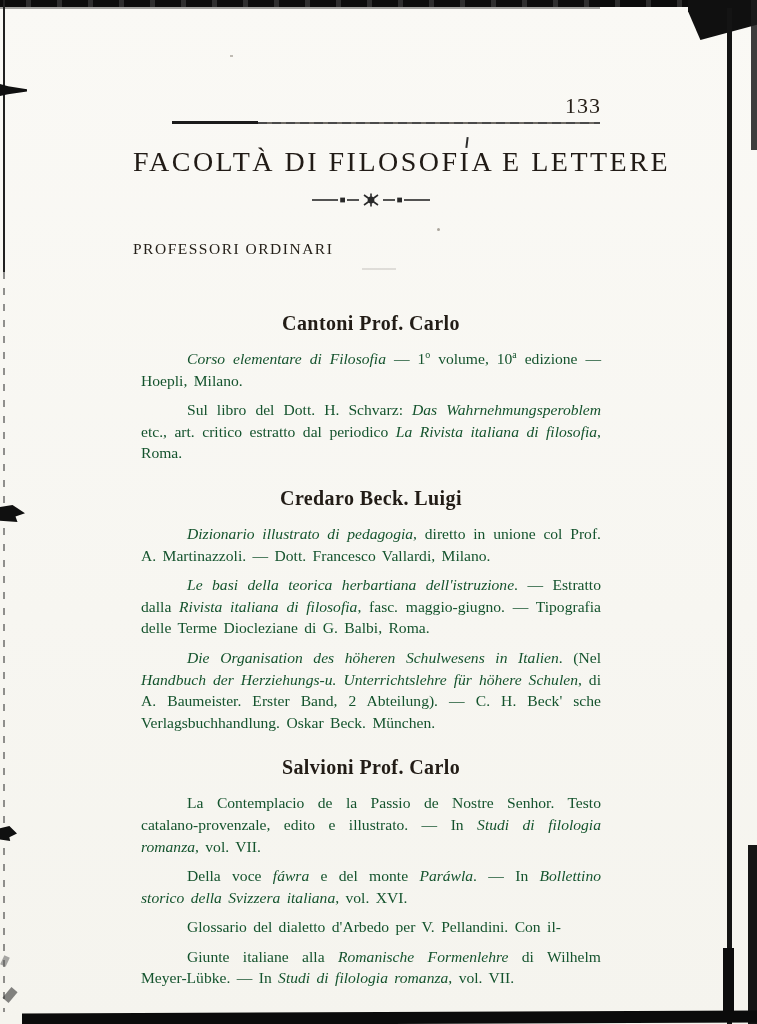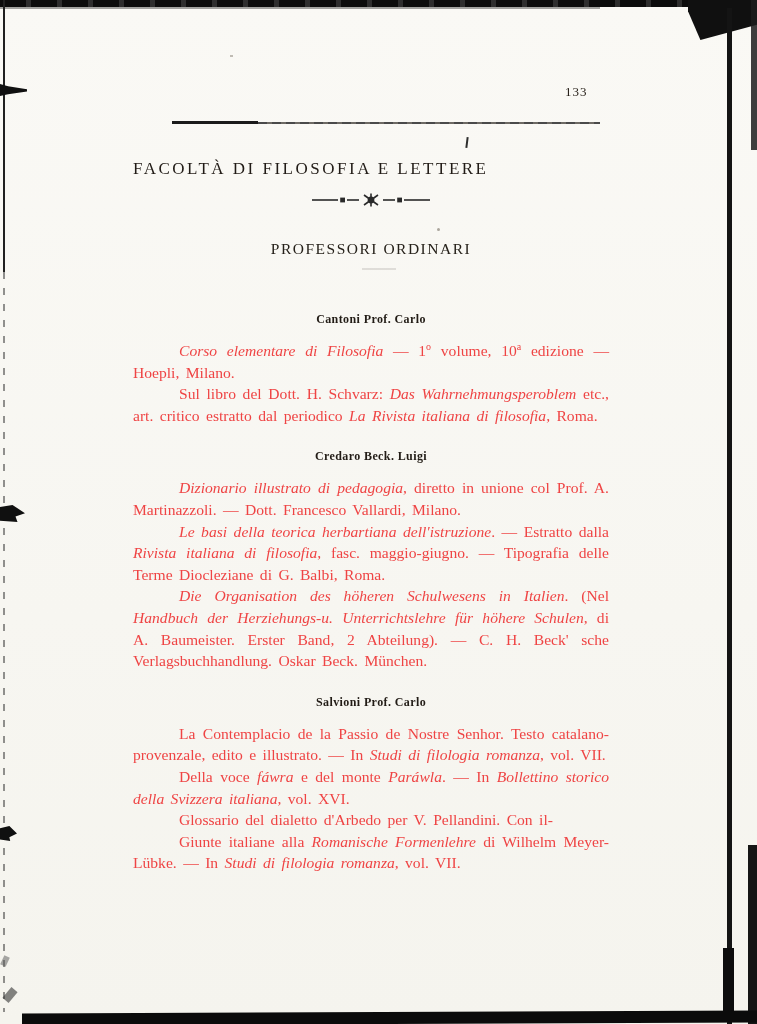--- a/index.html
+++ b/index.html
@@ -31,38 +31,38 @@
     clip-path:polygon(0 15%,55% 0,100% 50%,55% 75%,60% 100%,0 90%);}
   .bl-speck1{left:2px;top:956px;width:6px;height:10px;background:#555;opacity:.5;transform:rotate(25deg);}
   .bl-speck2{left:6px;top:988px;width:8px;height:14px;background:#333;opacity:.6;transform:rotate(40deg);}
   .bottom-bar{left:22px;top:1012px;width:735px;height:12px;background:#0b0b0b;transform:skewY(-.25deg);}
   .ink-mark{left:466px;top:137px;width:2px;height:11px;background:#2d2d2d;transform:rotate(7deg);}
   .speck-a{left:437px;top:228px;width:3px;height:3px;background:#8a8378;border-radius:50%;opacity:.7;}
   .speck-b{left:230px;top:55px;width:3px;height:2px;background:#9a9388;opacity:.6;}
   .sub-smudge{left:362px;top:268px;width:34px;height:2px;background:#6b655c;opacity:.18;}
 
   
-  .page-number{position:absolute;top:84px;left:565px;font-size:13px;letter-spacing:1px;}
+  .page-number{position:absolute;top:93px;left:565px;font-size:22px;letter-spacing:1px;}
   .rule-left{position:absolute;left:172px;top:121px;width:86px;height:3px;background:#1b1b1b;}
   .rule-right{position:absolute;left:258px;top:121.5px;width:342px;height:2px;
     background:repeating-linear-gradient(90deg,#4a4a4a 0 9px,#6e6a64 9px 14px);}
-  .title{position:absolute;left:133px;top:159px;width:476px;text-align:left;
-    font-size:17px;letter-spacing:2.5px;white-space:nowrap;color:#211b16;}
+  .title{position:absolute;left:133px;top:146px;width:476px;text-align:right;
+    font-size:28px;letter-spacing:2.5px;white-space:nowrap;color:#211b16;}
   .ornament{position:absolute;left:133px;top:192px;width:476px;text-align:center;}
   .ornament svg{display:inline-block;}
-  .subtitle{position:absolute;left:133px;top:240px;width:476px;text-align:center;
+  .subtitle{position:absolute;left:133px;top:240px;width:476px;text-align:left;
     font-size:15.5px;letter-spacing:1.5px;color:#252019;}
 
   
   main{position:absolute;left:133px;top:299px;width:476px;}
-  main h2{font-size:12px;font-weight:bold;text-align:center;
+  main h2{font-size:20px;font-weight:bold;text-align:center;
     margin:23px 0 13px 0;letter-spacing:.4px;color:#221c16;}
   main section:first-child h2{margin-top:13px;}
-  main p{margin:0;font-size:15.6px;line-height:21.6px;text-align:justify;
-    text-indent:46px;word-spacing:2.5px;color:#ef4444;}
+  main p{margin:8px;font-size:15.6px;line-height:21.6px;text-align:justify;
+    text-indent:46px;word-spacing:2.5px;color:#14532d;}
   main p .it{font-style:italic;}
   main p sup{font-size:10px;line-height:0;}
 </style>
 </head>
 <body>
 
 <div class="art top-bar"></div>
 <div class="art top-bar2"></div>
 <div class="art tr-wedge"></div>
 <div class="art right-line"></div>

